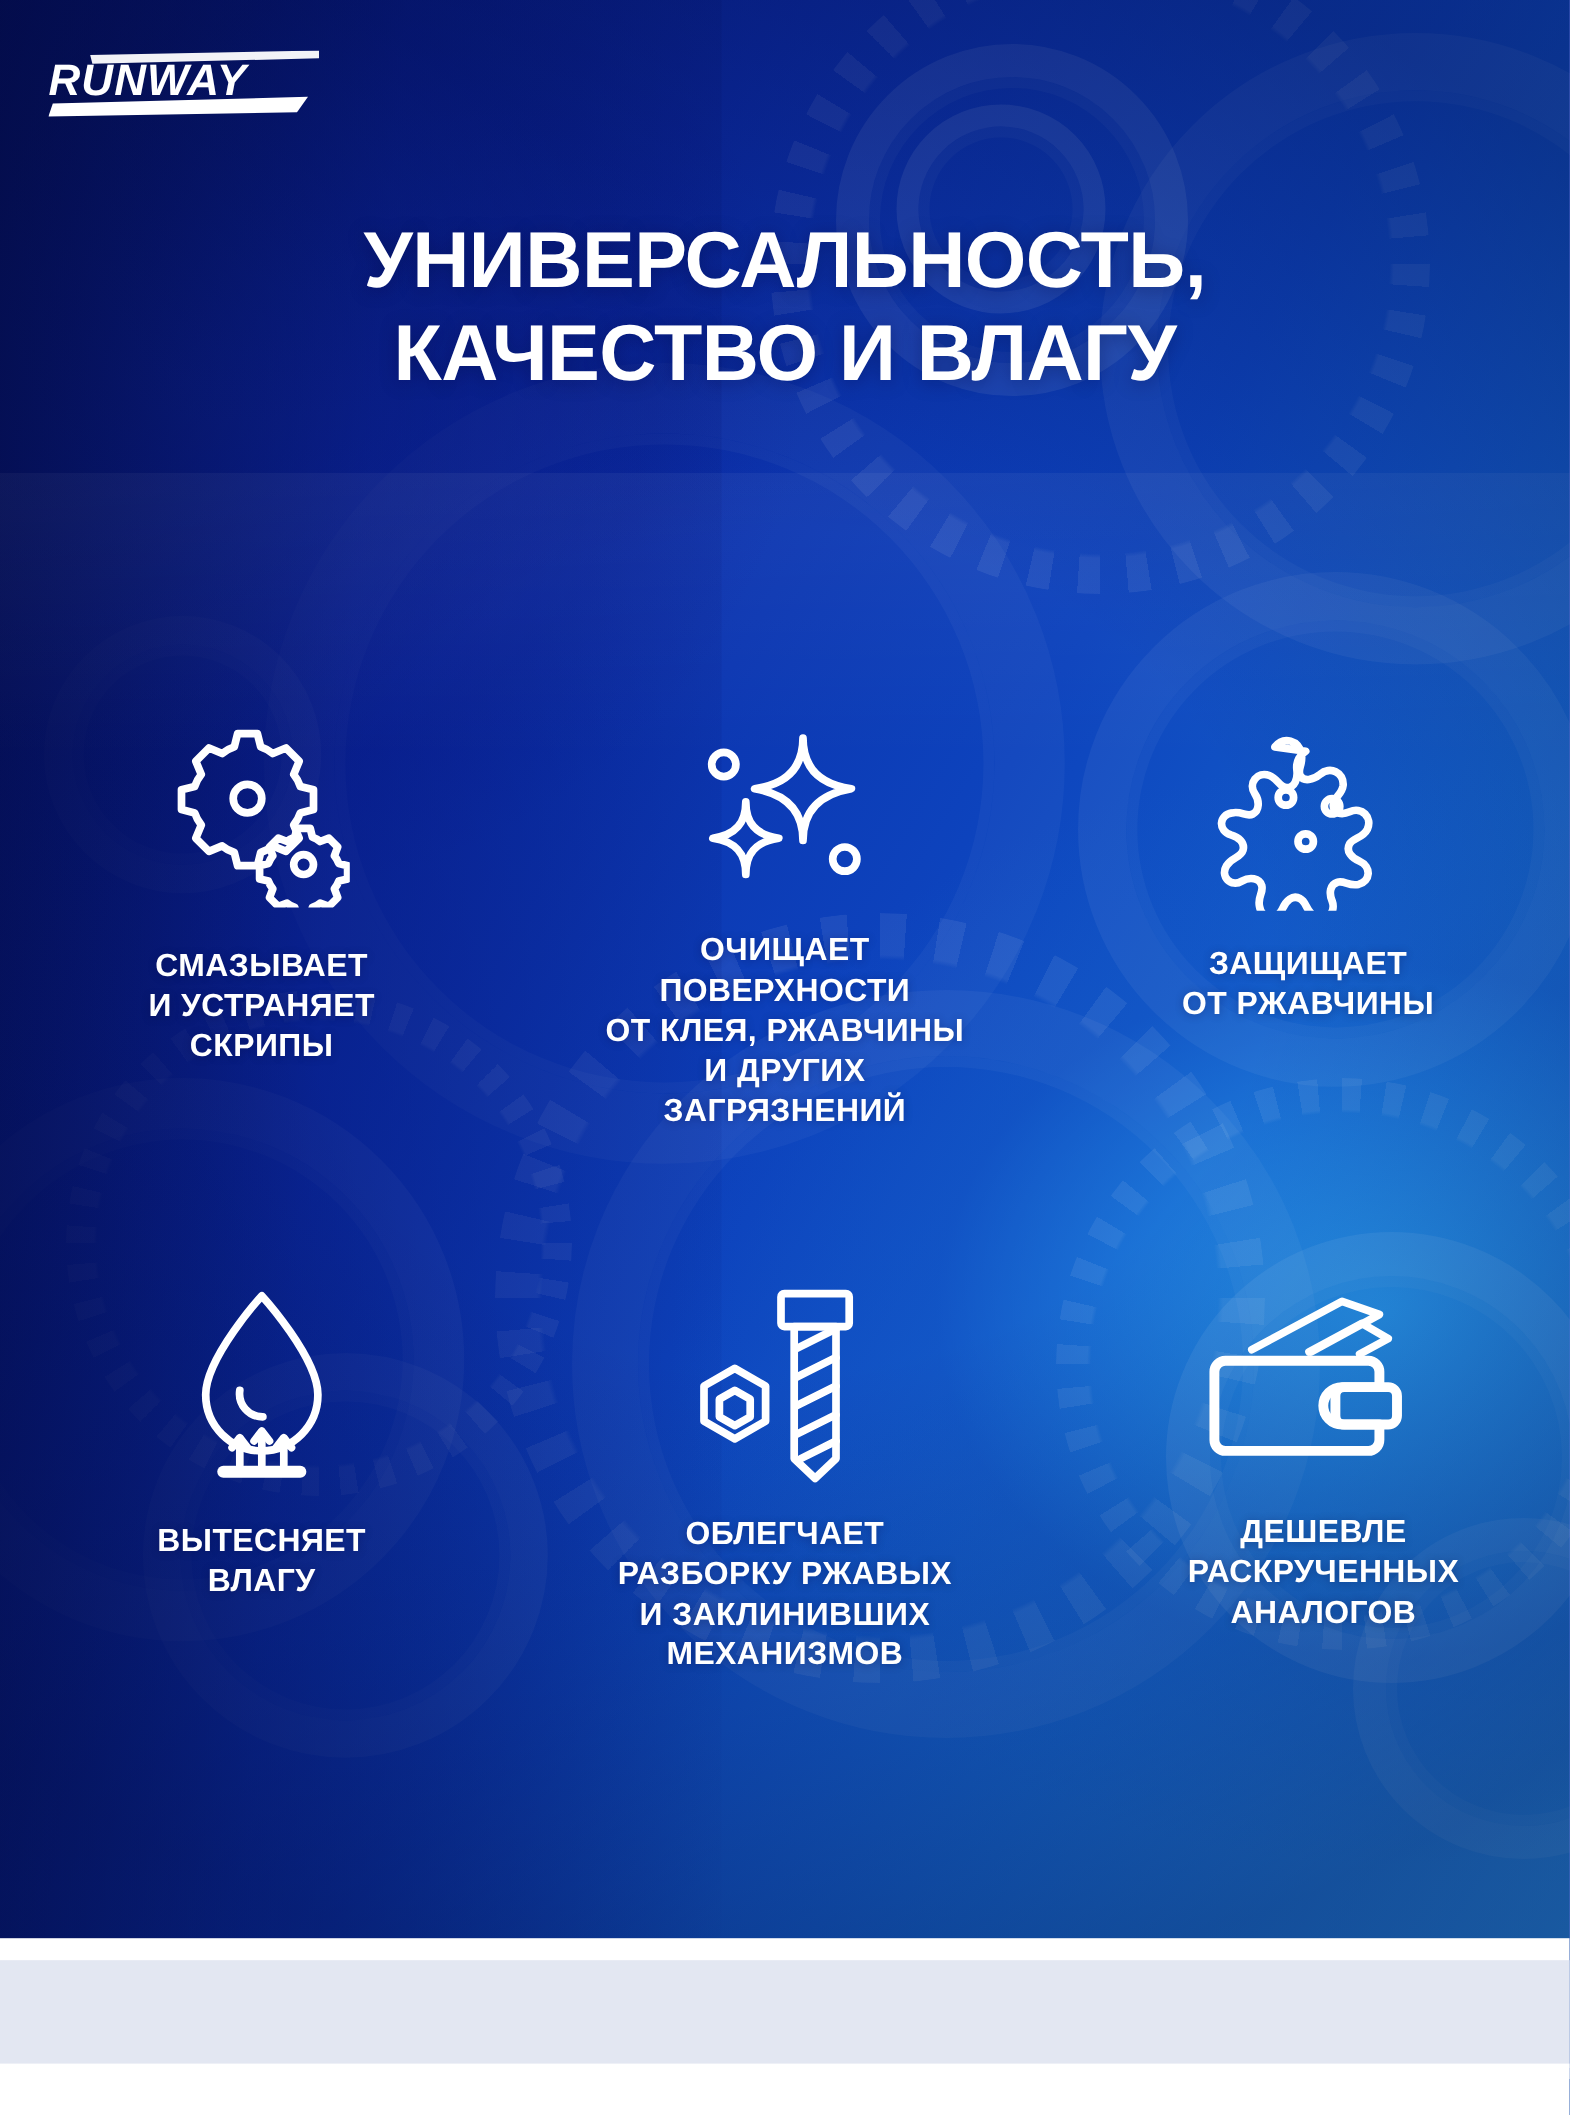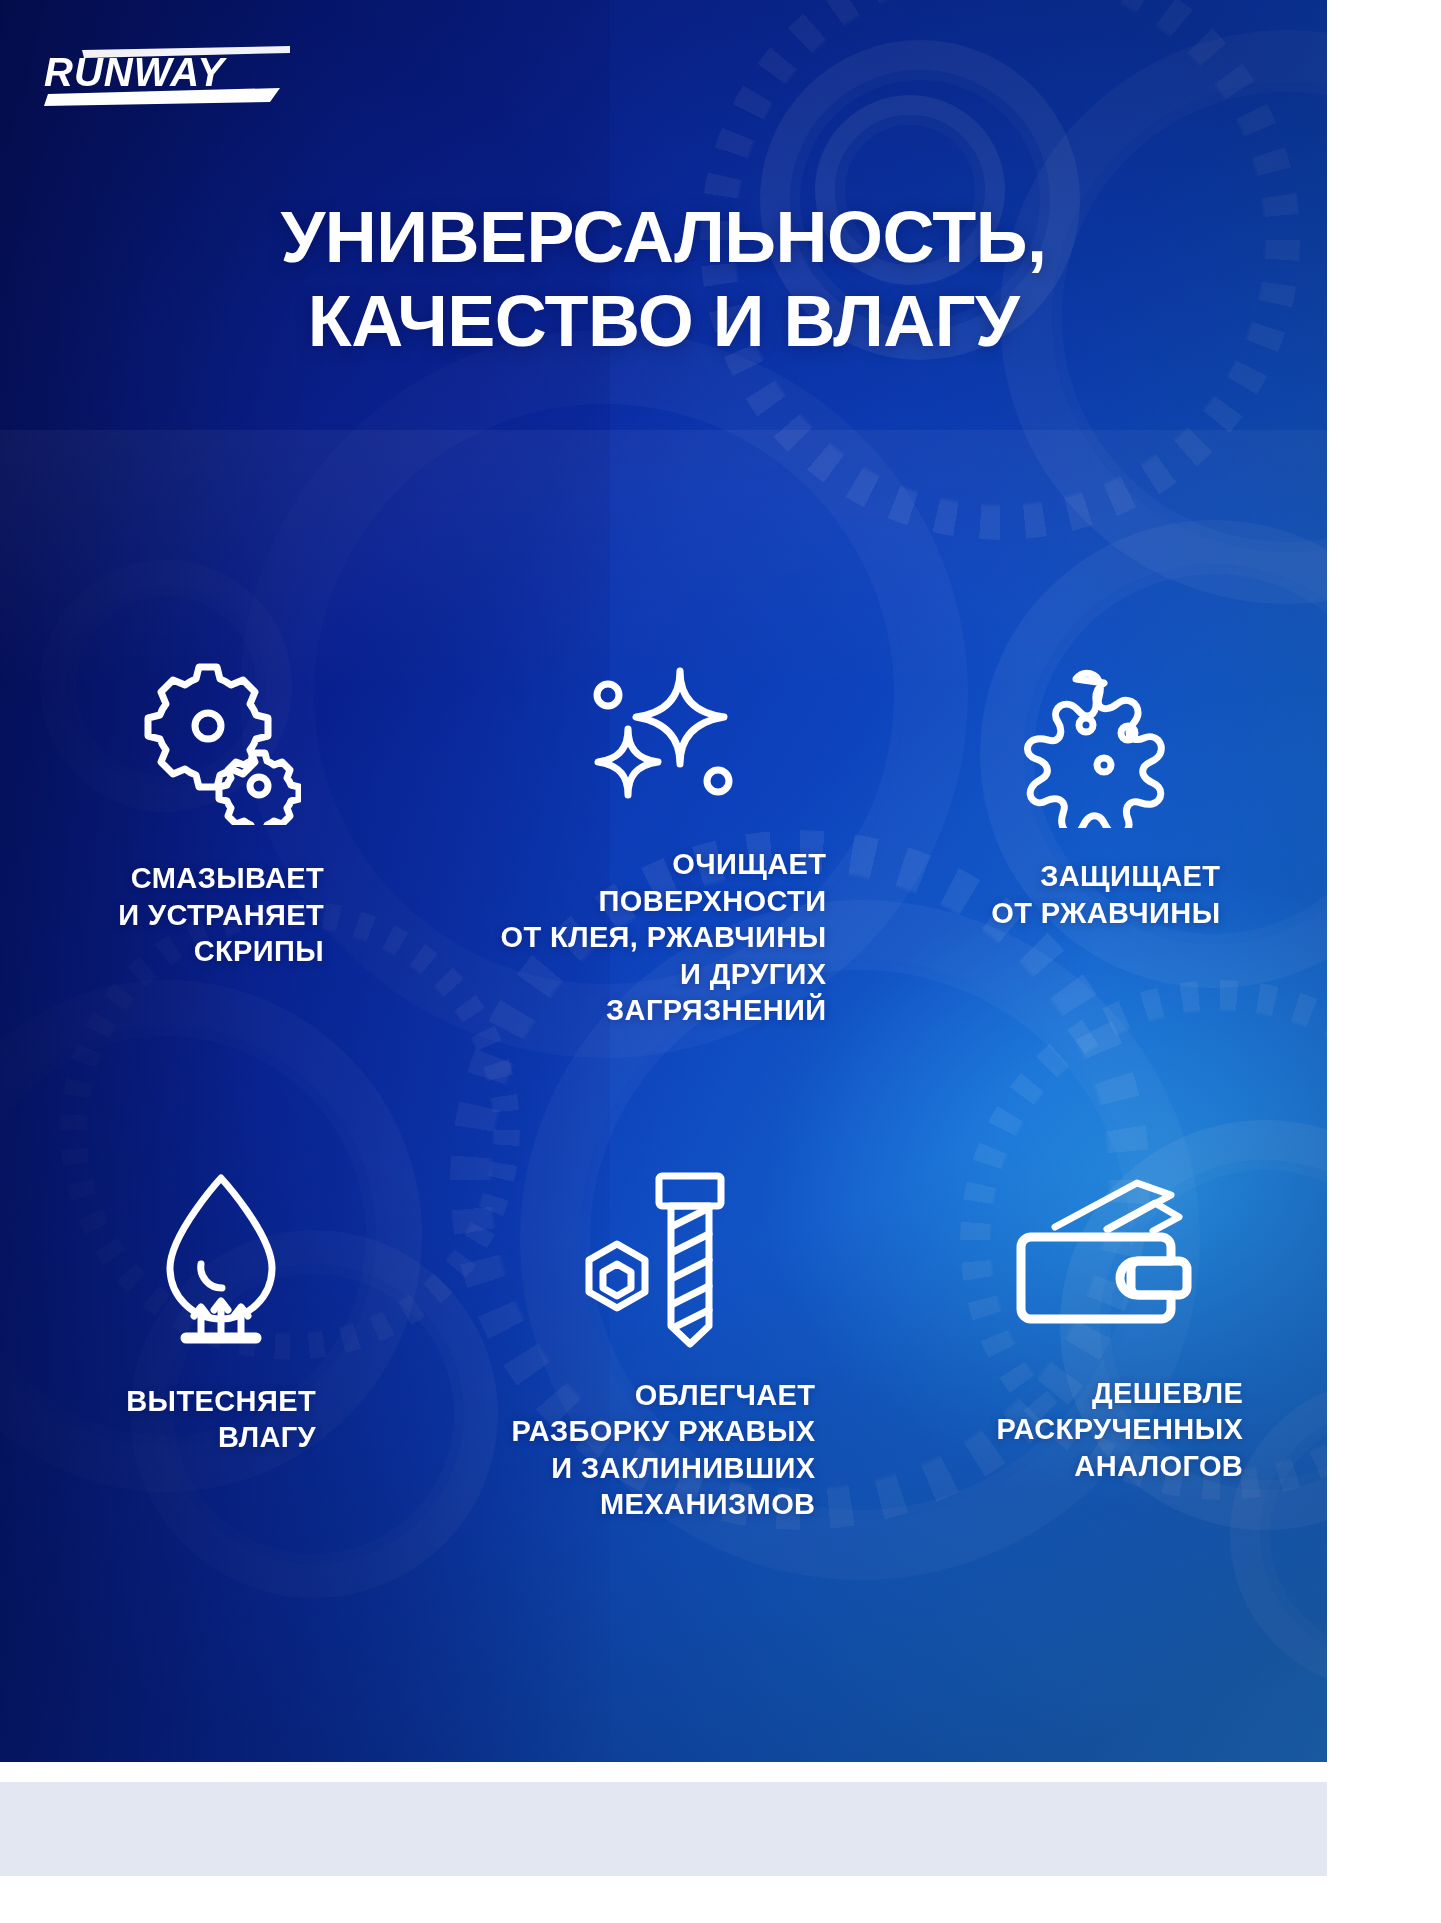--- a/index.html
+++ b/index.html
@@ -9,21 +9,21 @@
   }
   body {
     width: 1441px;
     height: 1923px;
     font-family: "Liberation Sans", sans-serif;
     overflow: hidden;
   }
 
   .poster {
     position: relative;
-    width: 1327px;
+    width: 1427px;
     height: 1923px;
     overflow: hidden;
     background: #0a1fa8;
   }
 
   
   .bg-base {
     position: absolute;
     inset: 0;
     background:
@@ -121,21 +121,21 @@
   }
   .row {
     display: flex;
     width: 100%;
   }
   .cell {
     flex: 1 1 0;
     display: flex;
     flex-direction: column;
     align-items: center;
-    text-align: right;
+    text-align: center;
     padding: 0 18px;
     box-sizing: border-box;
   }
   .icon-wrap {
     height: 200px;
     display: flex;
     align-items: center;
     justify-content: center;
   }
   .cap {

